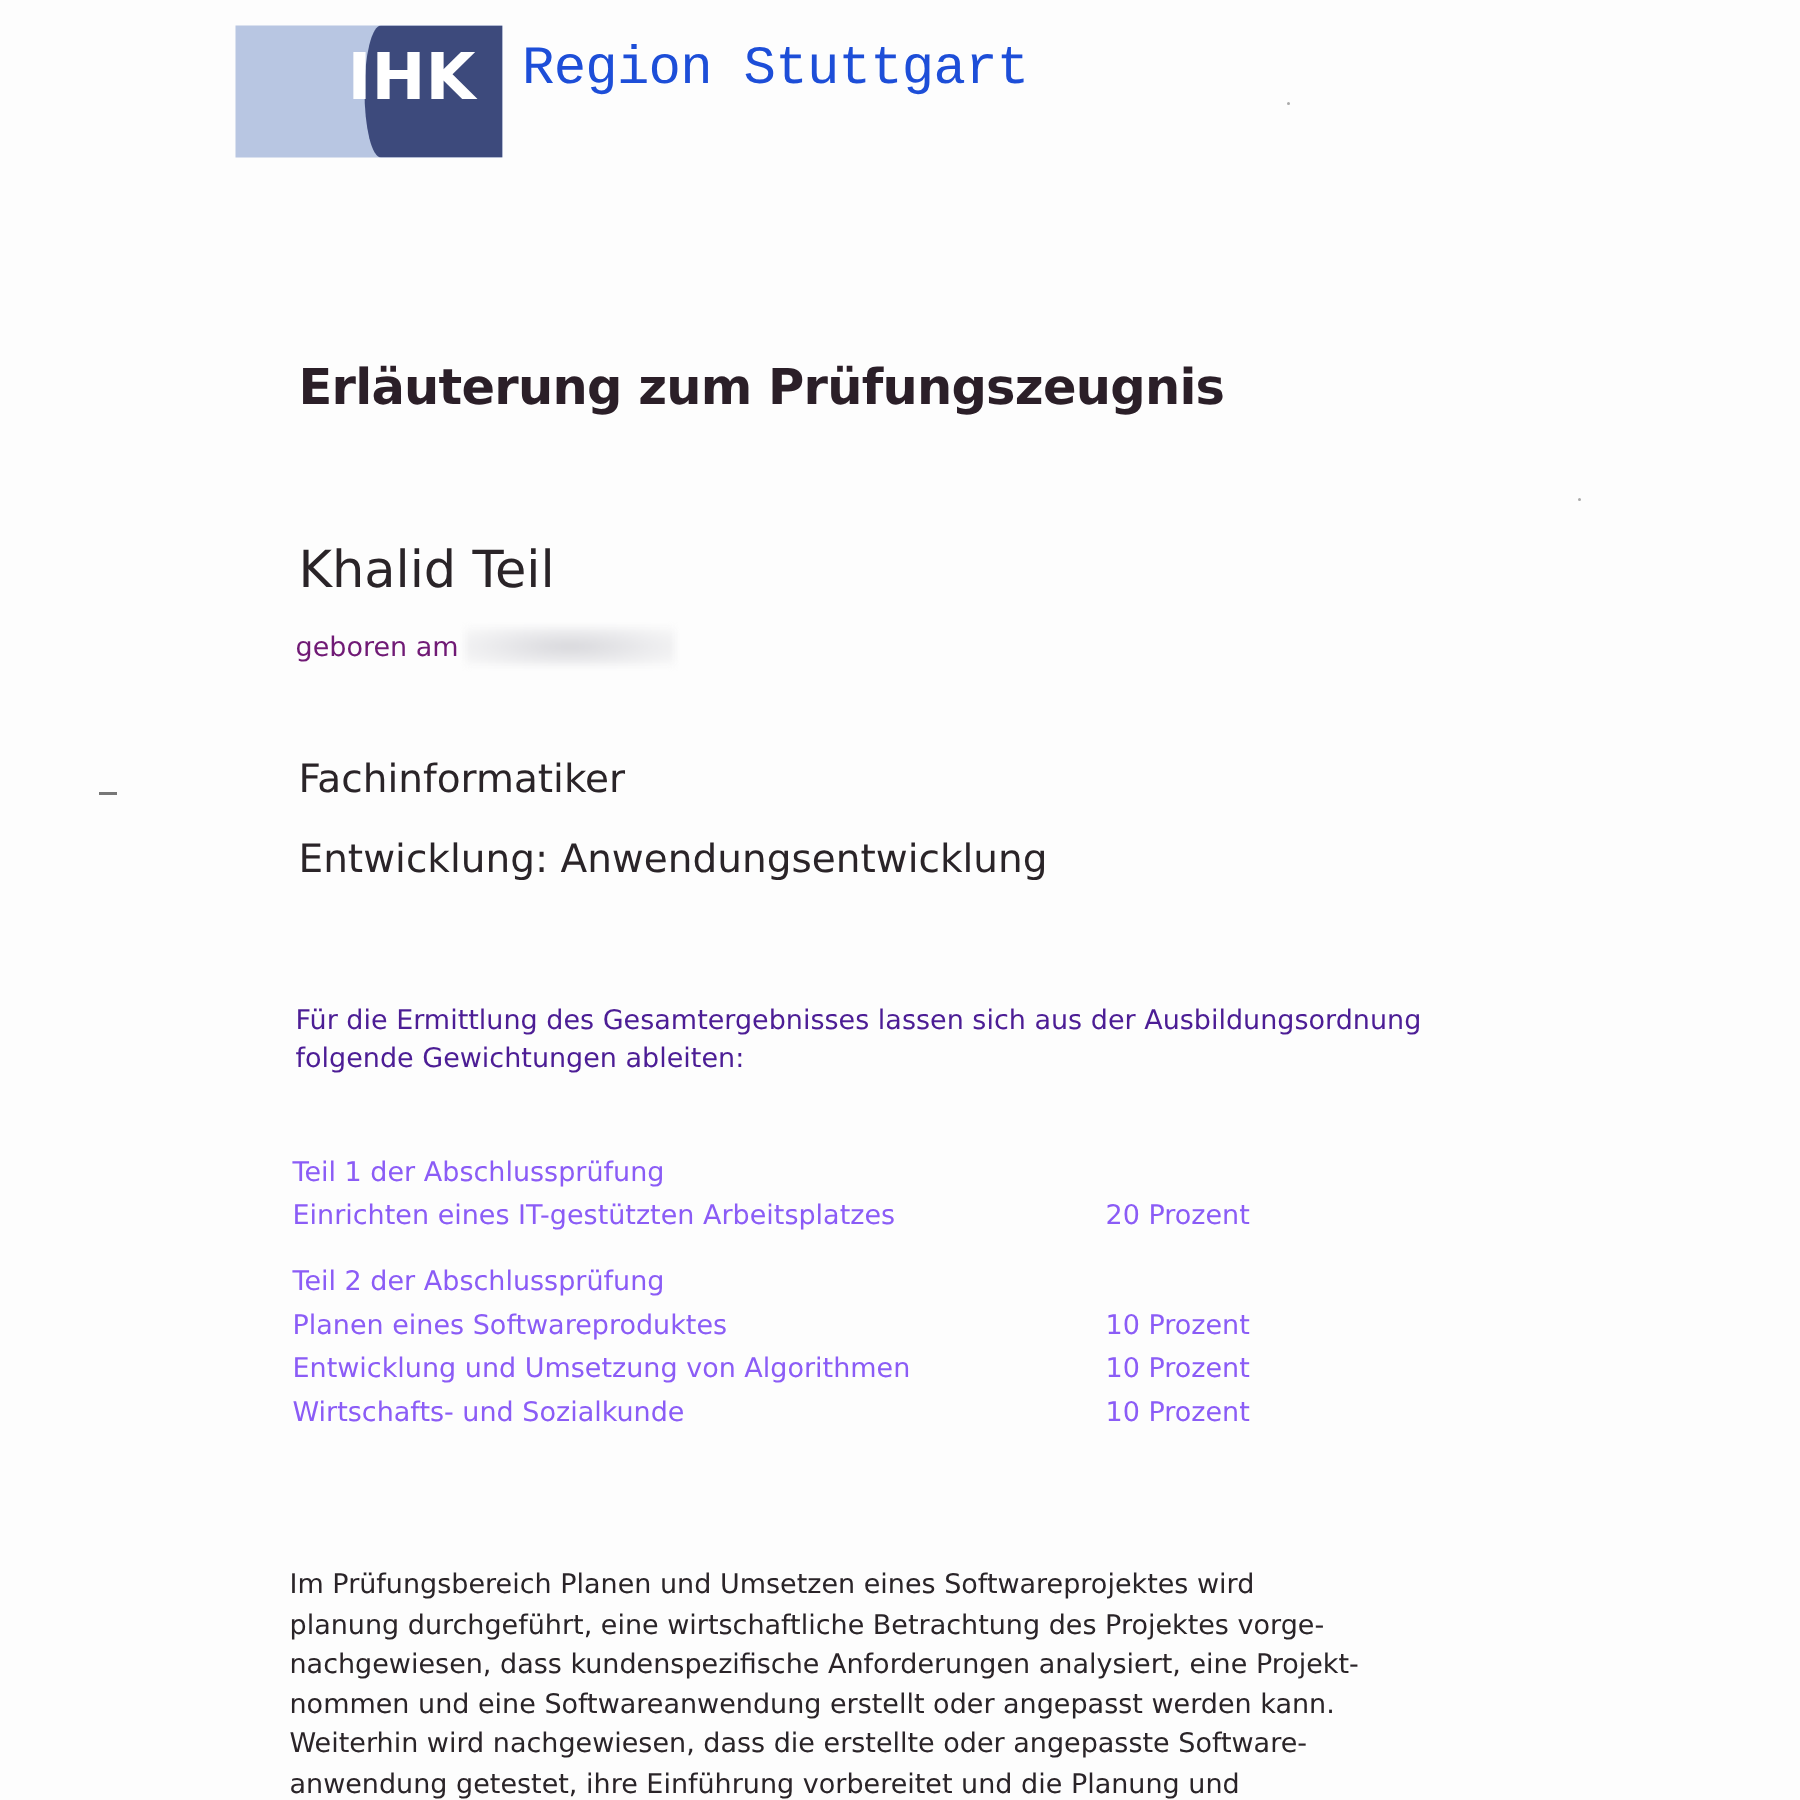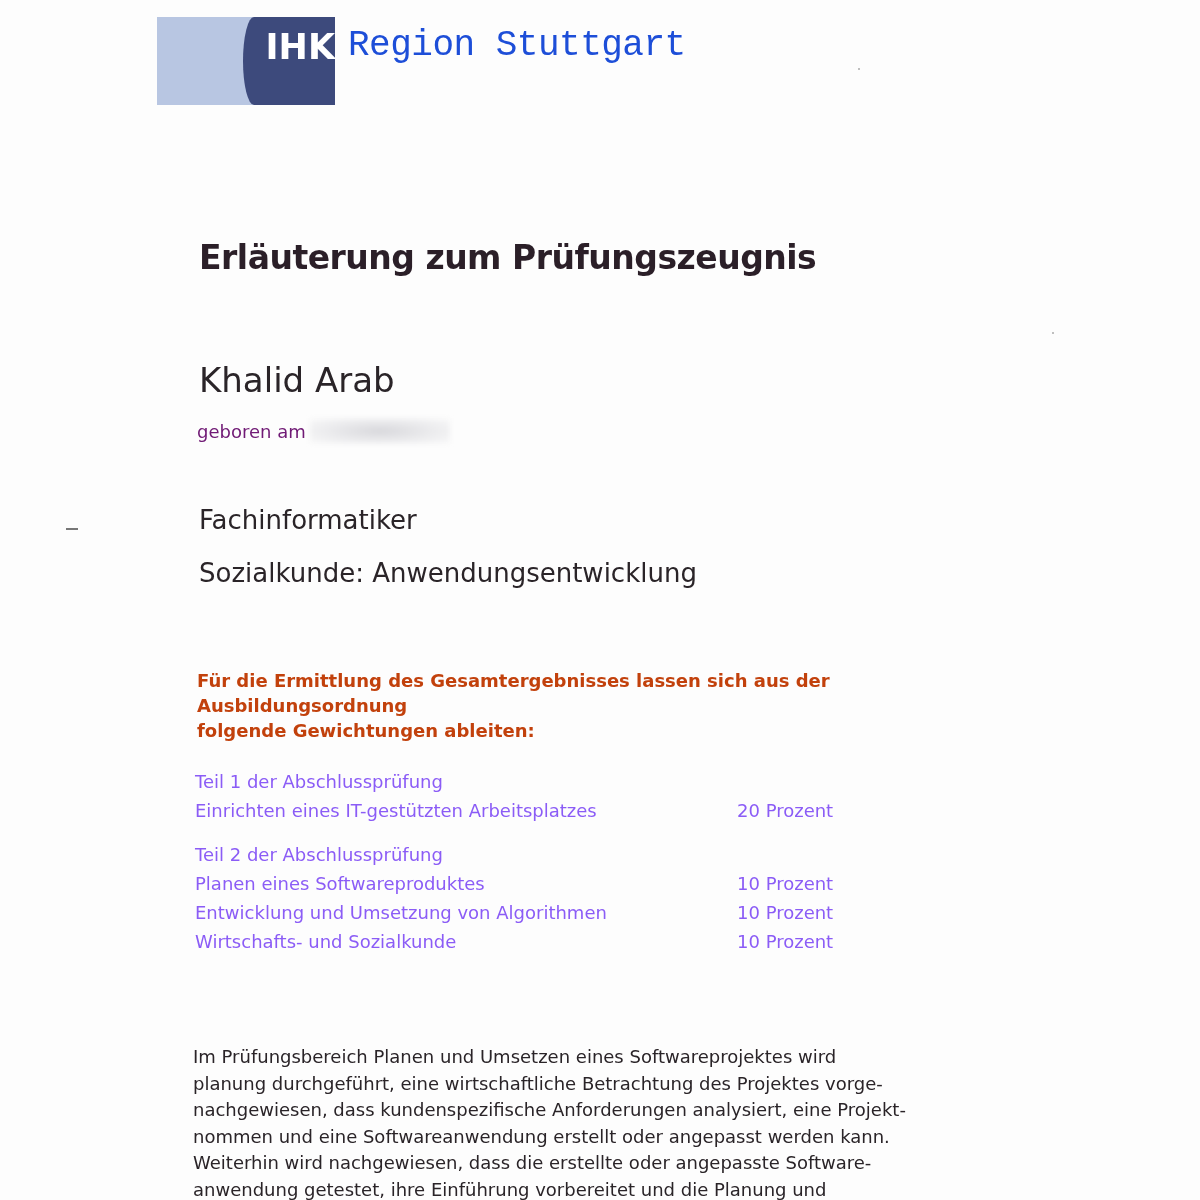--- a/index.html
+++ b/index.html
@@ -18,22 +18,22 @@
       position: relative; width: 178px; height: 88px;
       background: #b8c6e2; overflow: hidden;
     }
     .logo-mark .dark {
       position: absolute; right: 0; top: 0; width: 92px; height: 88px;
       background: #3d4a7c;
       border-top-left-radius: 22px 88px;
       border-bottom-left-radius: 22px 88px;
     }
     .logo-mark .ihk {
-      position: absolute; right: 0; top: 10px;
-      color: #ffffff; font-weight: bold; font-size: 35px; letter-spacing: 0px;
+      position: absolute; right: 18px; top: 10px;
+      color: #ffffff; font-weight: bold; font-size: 43px; letter-spacing: 0px;
       font-family: "DejaVu Sans", sans-serif;
     }
     .logo-text {
       position: absolute; left: 191px; top: 8px;
       font-size: 36px; color: #1d4ed8; white-space: nowrap;
       font-family: Liberation Mono, monospace; letter-spacing: -0.5px;
     }
     .title {
       position: absolute; left: 199px; top: 238px;
       font-size: 33px; font-weight: bold; color: #2b1f28; white-space: nowrap;
@@ -55,21 +55,21 @@
     .profession {
       position: absolute; left: 199px; top: 505px;
       font-size: 26px; color: #2a2428; white-space: nowrap;
     }
     .specialty {
       position: absolute; left: 199px; top: 558px;
       font-size: 26px; color: #2a2428; white-space: nowrap;
     }
     .intro {
       position: absolute; left: 197px; top: 668px; width: 760px;
-      font-size: 18px; line-height: 25px; color: #c2410c; font-weight: bold;
+      font-size: 18px; line-height: 25px; color: #4c1d95;
     }
     .weights {
       position: absolute; left: 195px; top: 768px; width: 660px;
       font-size: 18px; color: #8b5cf6;
     }
     .part { margin-bottom: 16px; }
     .part-heading { height: 28px; line-height: 28px; font-weight: 500; }
     .row { display: flex; height: 29px; line-height: 29px; }
     .row .label { width: 542px; white-space: nowrap; }
     .row .value { white-space: nowrap; }
@@ -93,28 +93,28 @@
   </div>
   <span class="logo-text">Region Stuttgart</span>
 </div>
 
 <div class="margin-mark"></div>
 <div class="speck" style="left:858px;top:68px"></div>
 <div class="speck" style="left:1052px;top:332px"></div>
 
 <h1 class="title" style="margin:0">Erläuterung zum Prüfungszeugnis</h1>
 
-<div class="name">Khalid Arab</div>
+<div class="name">Khalid Teil</div>
 <div class="born">
   <span>geboren am</span>
   <span class="redacted"></span>
 </div>
 
 <div class="profession">Fachinformatiker</div>
-<div class="specialty">Sozialkunde: Anwendungsentwicklung</div>
+<div class="specialty">Entwicklung: Anwendungsentwicklung</div>
 
 <div class="intro">
   <div>Für die Ermittlung des Gesamtergebnisses lassen sich aus der Ausbildungsordnung</div>
   <div>folgende Gewichtungen ableiten:</div>
 </div>
 
 <div class="weights">
   <div class="part">
     <div class="part-heading">Teil 1 der Abschlussprüfung</div>
     <div class="row">

